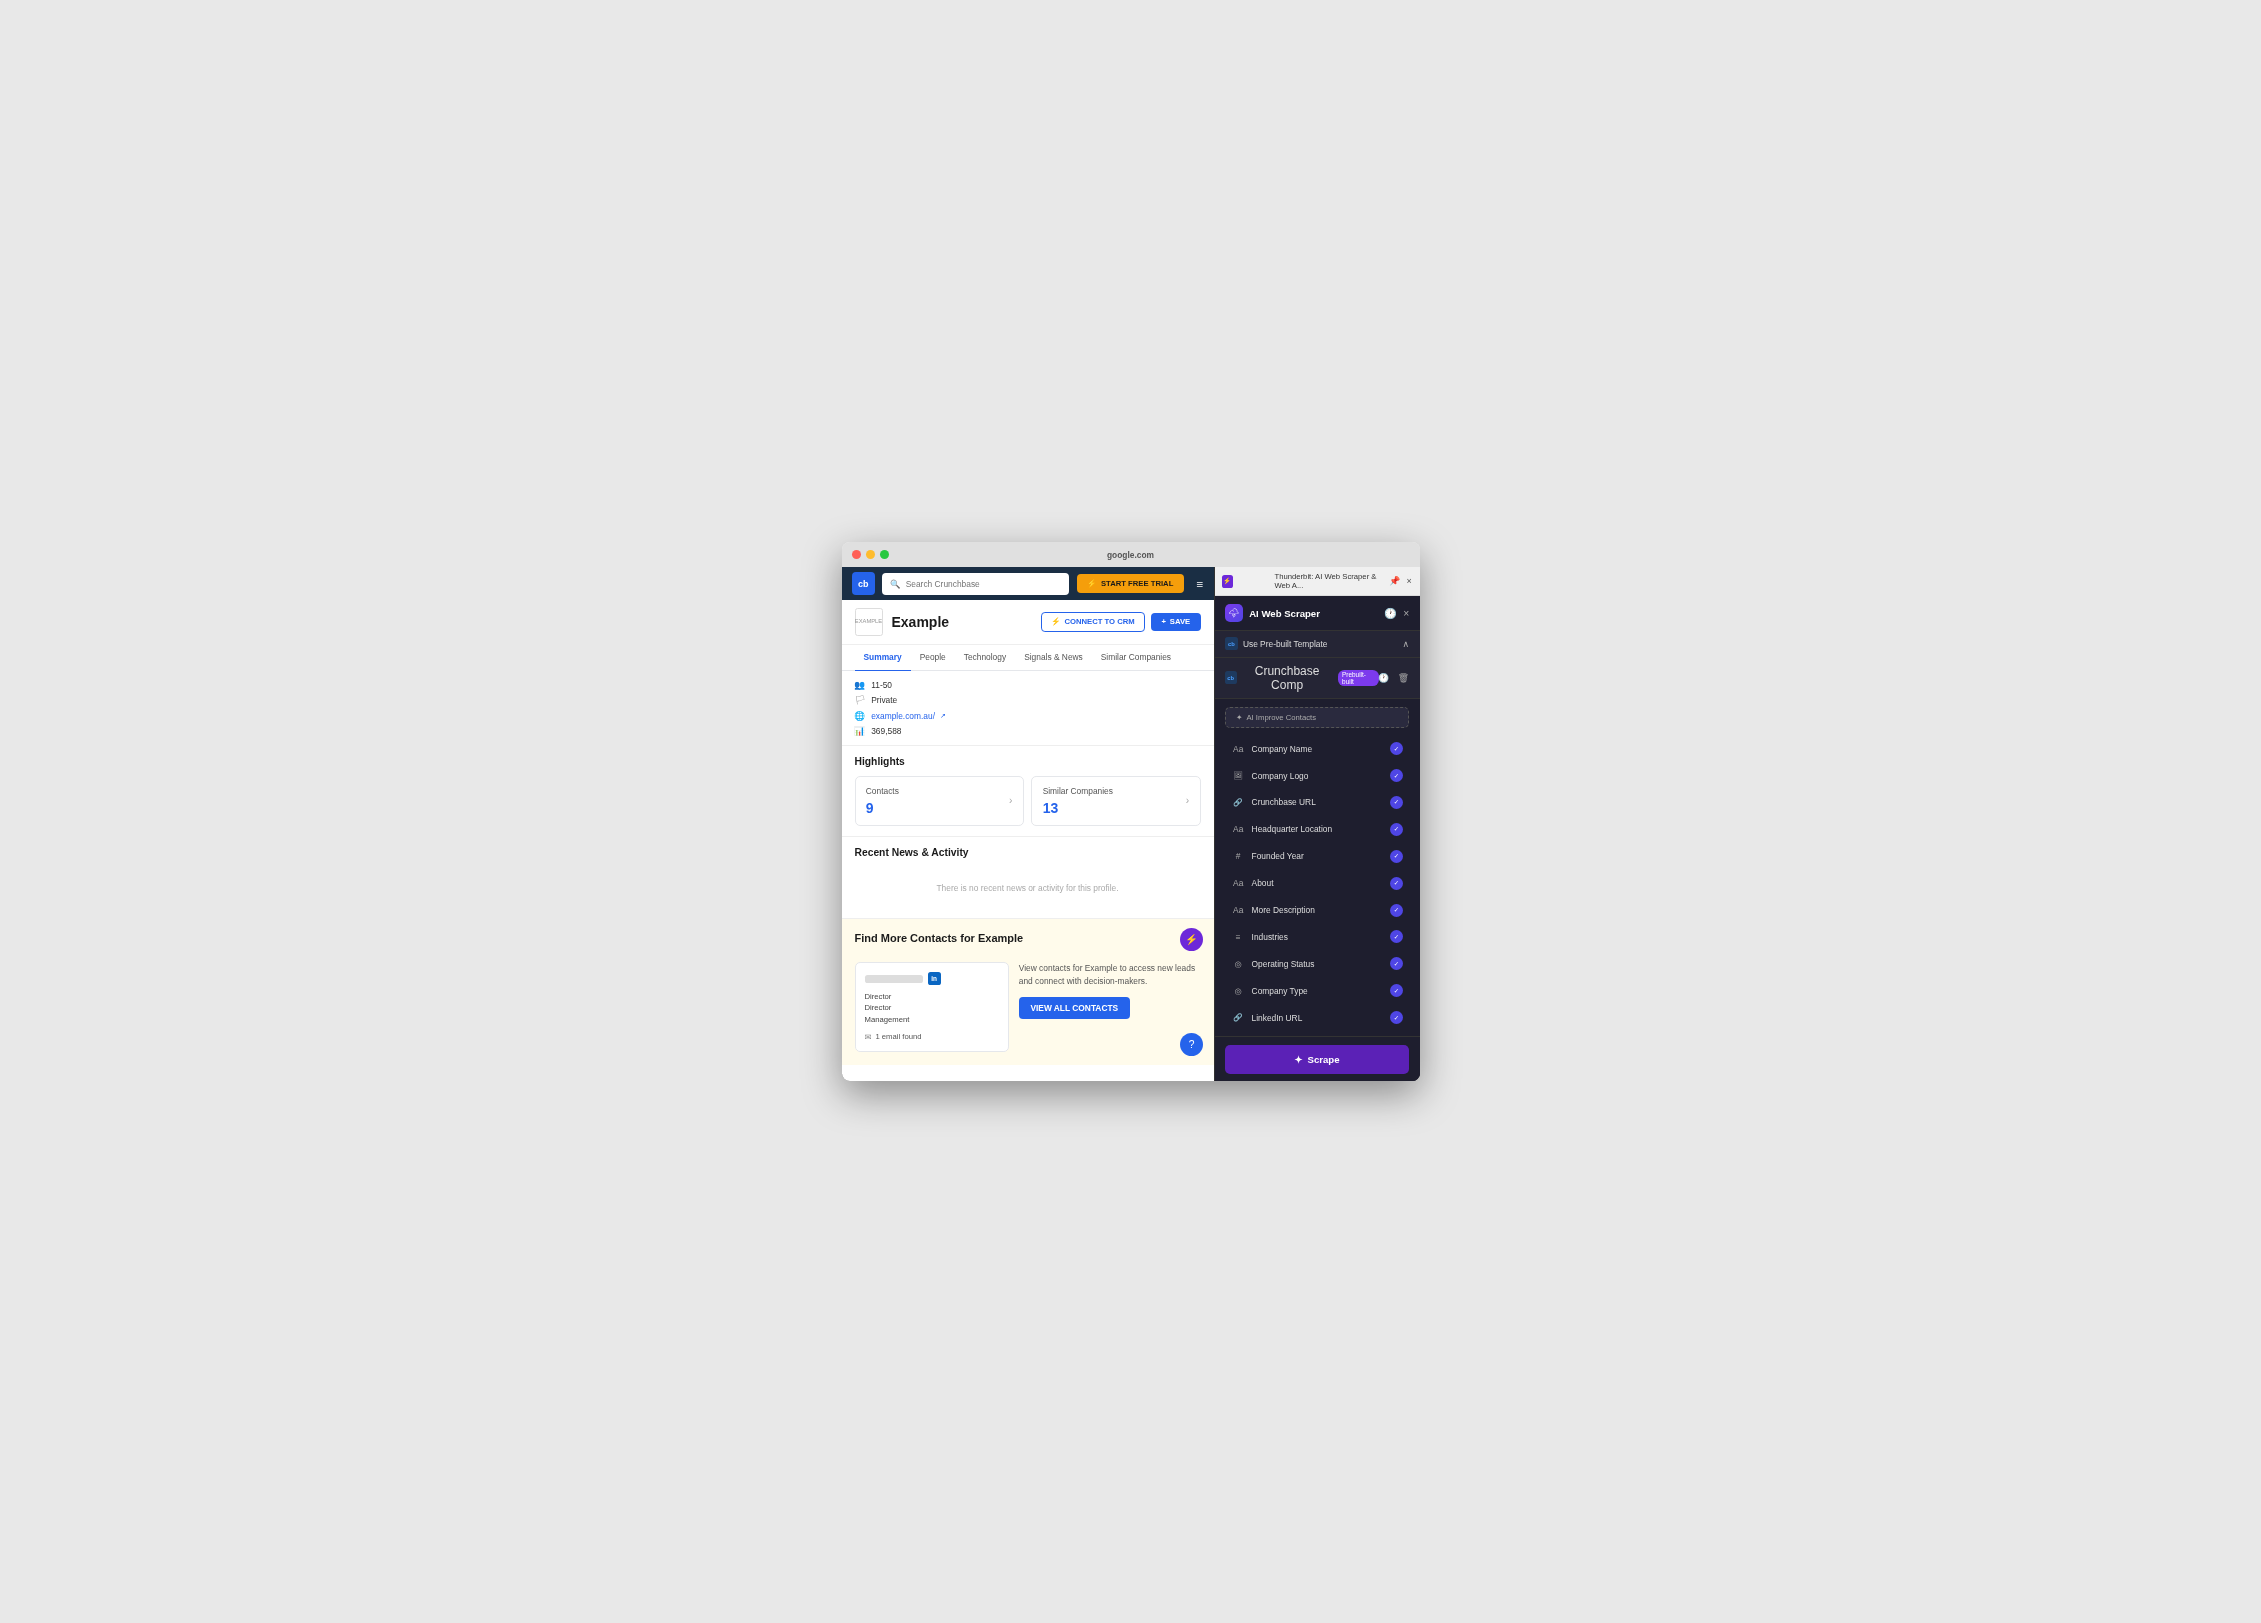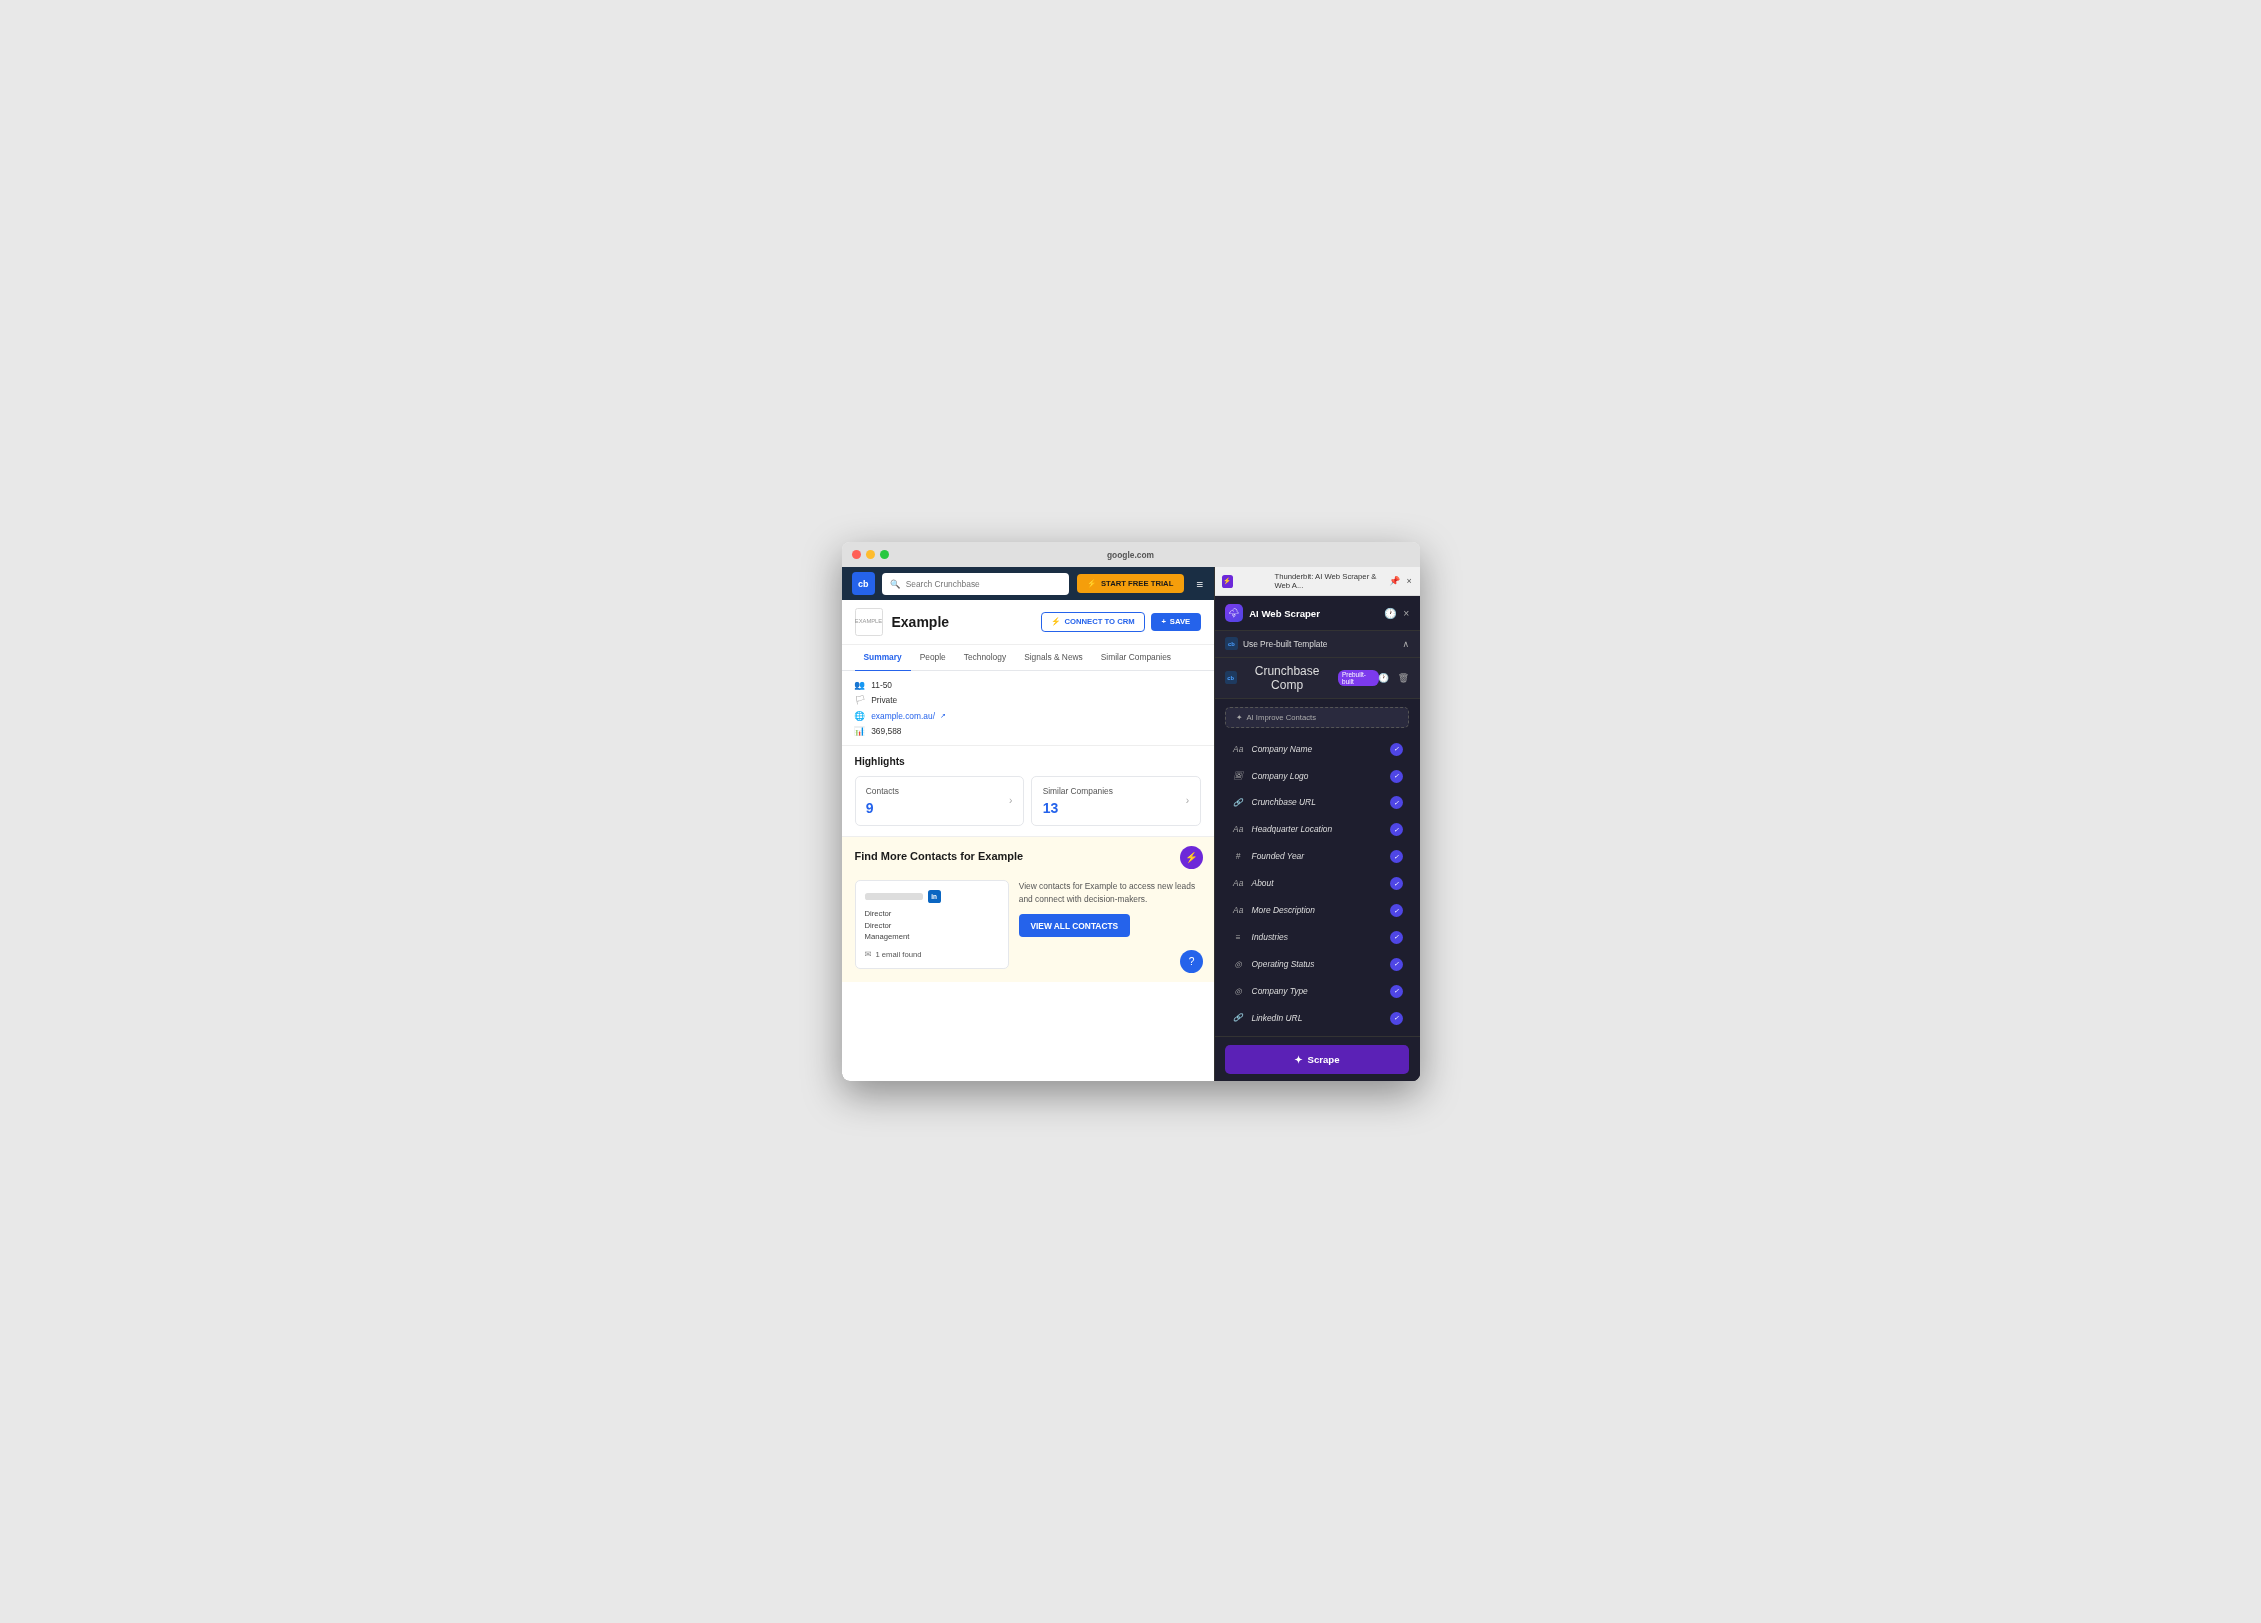--- a/index.html
+++ b/index.html
@@ -643,26 +643,25 @@
     
     .tb-columns-list {
       padding: 0 10.3px;
       display: flex;
       flex-direction: column;
       gap: 1.3px;
     }
 
     .tb-column-item {
       display: flex;
-      align-items: flex-end;
+      align-items: center;
       justify-content: space-between;
       padding: 5.8px 6.4px;
       border-radius: 3.9px;
       cursor: pointer;
-      font-style: italic;
     }
 
     .tb-column-left {
       display: flex;
       align-items: center;
       gap: 6.4px;
     }
 
     .tb-col-type-icon {
       width: 14px;
@@ -825,20 +824,24 @@
             <div class="highlight-card">
               <div class="highlight-card-left">
                 <div class="label">Similar Companies</div>
                 <div class="value">13</div>
               </div>
               <span class="highlight-card-chevron">›</span>
             </div>
           </div>
         </div>
 
+        <div class="news-section">
+          <div class="section-title">Recent News &amp; Activity</div>
+          <div class="news-empty">There is no recent news or activity for this profile.</div>
+        </div>
 
         <div class="find-contacts-section find-contacts-wrapper">
           <div class="thunderbit-float">⚡</div>
           <div class="find-contacts-title">Find More Contacts for Example</div>
           <div class="contacts-inner">
             <div class="contact-card">
               <div class="contact-name-row">
                 <div class="contact-name-blur"></div>
                 <div class="linkedin-icon">in</div>
               </div>

